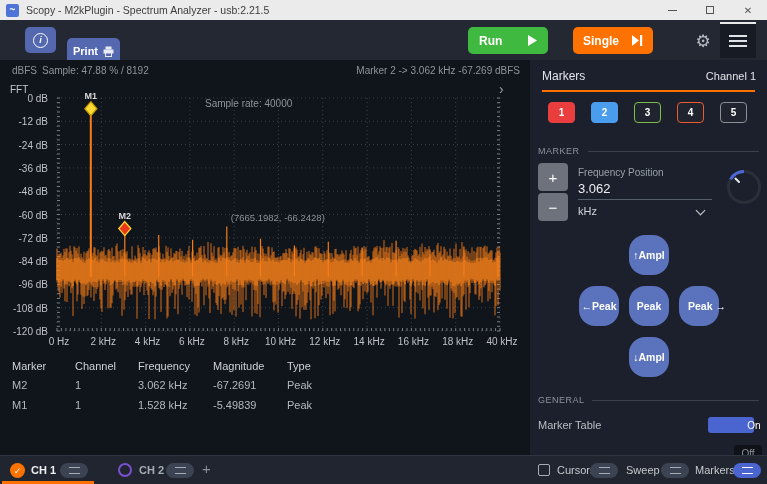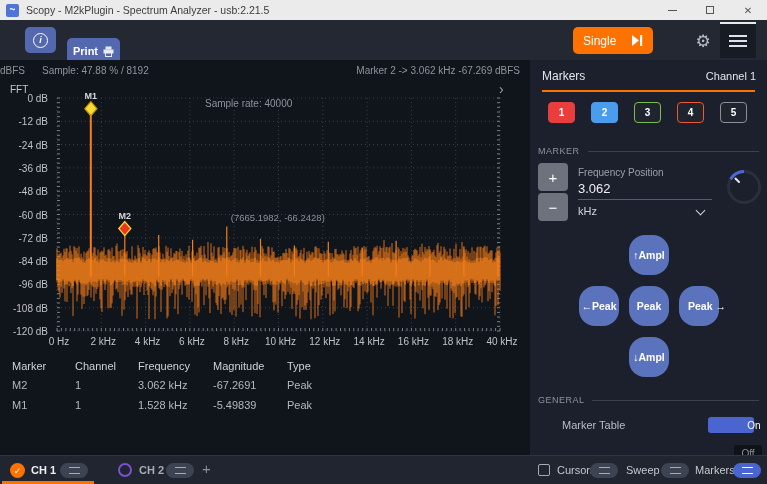--- a/index.html
+++ b/index.html
@@ -16,34 +16,34 @@
   .min-glyph { width:9px; height:1px; background:#555; display:inline-block; }
   .max-glyph { width:8px; height:8px; border:1px solid #555; display:inline-block; }
 
   
   .toolbar { position:absolute; top:20px; left:0; width:767px; height:40px; background:#232833; }
   .tool-btn { position:absolute; border-radius:5px; background:#5468b0; color:#fff; display:flex; align-items:center; justify-content:center; }
   .info-btn { left:25px; top:7px; width:31px; height:26px; }
   .info-circle { width:15px; height:15px; border:1.2px solid #fff; border-radius:50%; font-size:9px; font-style:italic; font-weight:bold; display:flex; align-items:center; justify-content:center; }
   .print-btn { left:67px; top:7px; width:53px; height:26px; font-size:11px; font-weight:bold; gap:5px;margin-top:11px; }
   .run-btn { position:absolute; left:468px; top:7px; width:80px; height:27px; background:#3fb93f; border-radius:5px; color:#fff; font-size:12px; font-weight:bold; display:flex; align-items:center; justify-content:space-between; padding:0 11px; }
-  .single-btn { position:absolute; left:573px; top:7px; width:80px; height:27px; background:#ff7200; border-radius:5px; color:#fff; font-size:12px; font-weight:normal; display:flex; align-items:center; justify-content:space-between; padding:0 10px; }
+  .single-btn { position:absolute; left:573px; top:7px; width:80px; height:27px; background:#ff7200; border-radius:5px; color:#fff; font-size:12px; font-weight:bold; display:flex; align-items:center; justify-content:space-between; padding:0 10px; }
   .gear-btn { position:absolute; left:690px; top:8px; width:26px; height:26px; color:#b8bcc2; font-size:17px; display:flex; align-items:center; justify-content:center; }
   .menu-btn { position:absolute; left:720px; top:2px; width:36px; height:36px; background:#171b24; border-top:2px solid #e9e9e9; display:flex; flex-direction:column; align-items:center; justify-content:center; gap:3px; }
   .menu-line { width:18px; height:2px; background:#dfe2e6; }
 
   
   .workspace { position:absolute; top:60px; left:0; width:767px; height:395px; }
   .plot-panel { position:absolute; left:0; top:0; width:530px; height:395px; background:#10141b; }
   .side-panel { position:absolute; left:530px; top:0; width:237px; height:395px; background:#1b202c; }
 
   
   .status-row { position:absolute; top:0; left:0; width:530px; height:22px; font-size:10px; color:#8f949c; }
   .status-row span { position:absolute; top:5px; white-space:nowrap; }
-  .st-unit { left:0; }
+  .st-unit { left:12px; }
   .st-sample { left:42px; }
   .st-rate { left:205px;margin-top:33px; }
   .st-readout { right:10px; }
 
   .fft-label { position:absolute; left:10px; top:24px; font-size:10px; color:#c6c9ce; }
   .plot-chevron { position:absolute; left:499px; top:21px; font-size:14px; color:#9aa0a8; }
 
   .y-axis-labels span { position:absolute; right:482px; transform:translateY(-50%); font-size:10px; color:#bfc3c9; white-space:nowrap; }
   .x-axis-labels span { position:absolute; top:276px; transform:translateX(-50%); font-size:10px; color:#bfc3c9; white-space:nowrap; }
 
@@ -71,21 +71,21 @@
   .freq-value { position:absolute; left:48px; top:121px; font-size:13px; color:#eceef1; }
   .freq-underline { position:absolute; left:48px; top:139px; width:134px; height:1px; background:#565d6b; }
   .unit-select { position:absolute; left:48px; top:145px; width:134px; height:16px; color:#cfd3d9; font-size:11px; }
   .chev-down { position:absolute; right:8px; top:2px; width:7px; height:7px; border-right:1.5px solid #cfd3d9; border-bottom:1.5px solid #cfd3d9; transform:rotate(45deg); }
   .knob { position:absolute; left:195px; top:108px; width:38px; height:38px; }
 
   .nav-btn { position:absolute; width:40px; height:40px; background:#5b73bd; border-radius:16px; color:#fff; font-size:10.5px; font-weight:bold; display:flex; align-items:center; justify-content:center; white-space:nowrap; }
   .nav-up{left:99px; top:175px;} .nav-left{left:49px; top:226px;} .nav-center{left:99px; top:226px;} .nav-right{left:149px; top:226px;padding-left:16px;} .nav-down{left:99px; top:277px;}
 
   .gen-label { top:335px; }
-  .mt-toggle-label { position:absolute; left:8px; top:359px; font-size:11px; color:#b9bdc4;margin-left:24px; }
+  .mt-toggle-label { position:absolute; left:8px; top:359px; font-size:11px; color:#b9bdc4; }
   .tgl { position:absolute; top:357px; height:16px; border-radius:3px; font-size:10px; display:flex; align-items:center; justify-content:center; }
   .tgl-on { left:178px; width:24px; background:#4a64d0; color:#fff;padding-left:46px; }
   .tgl-off { left:204px; width:28px; background:#0f1218; color:#8a8f98;margin-top:28px; }
 
   
   .bottombar { position:absolute; top:455px; left:0; width:767px; height:29px; background:#20252f; border-top:1px solid #2e3440; }
   .bb span { white-space:nowrap; }
   .ch1-check { position:absolute; left:10px; top:7px; width:15px; height:15px; border-radius:50%; background:#ff7200; color:#fff; font-size:9px; display:flex; align-items:center; justify-content:center; }
   .ch1-label { position:absolute; left:31px; top:8px; font-size:11px; font-weight:bold; color:#eceef1; }
   .pill { position:absolute; top:7px; width:28px; height:15px; background:#3c4352; border-radius:8px; display:flex; align-items:center; justify-content:center; }
@@ -124,20 +124,26 @@
     <div class="tool-btn info-btn">
       <span class="info-circle">i</span>
     </div>
     <div class="tool-btn print-btn">
       <span>Print</span>
       <svg width="11" height="11" viewBox="0 0 11 11">
         <rect x="2.5" y="0.5" width="6" height="3" fill="#e8eaf5"></rect>
         <rect x="0.5" y="3.5" width="10" height="4" fill="#e8eaf5"></rect>
         <rect x="2.5" y="7" width="6" height="3.5" fill="#5468b0" stroke="#e8eaf5"></rect>
       </svg>
+    </div>
+    <div class="run-btn">
+      <span>Run</span>
+      <svg width="9" height="11" viewBox="0 0 9 11">
+          <polygon points="0,0 9,5.5 0,11" fill="#fff"></polygon>
+        </svg>
     </div>
     <div class="single-btn">
       <span>Single</span>
       <svg width="11" height="11" viewBox="0 0 11 11">
           <polygon points="0,0 7,5.5 0,11" fill="#fff"></polygon>
           <rect x="8" y="0" width="2.2" height="11" fill="#fff"></rect>
         </svg>
     </div>
     <div class="gear-btn">
         <span>⚙</span>

